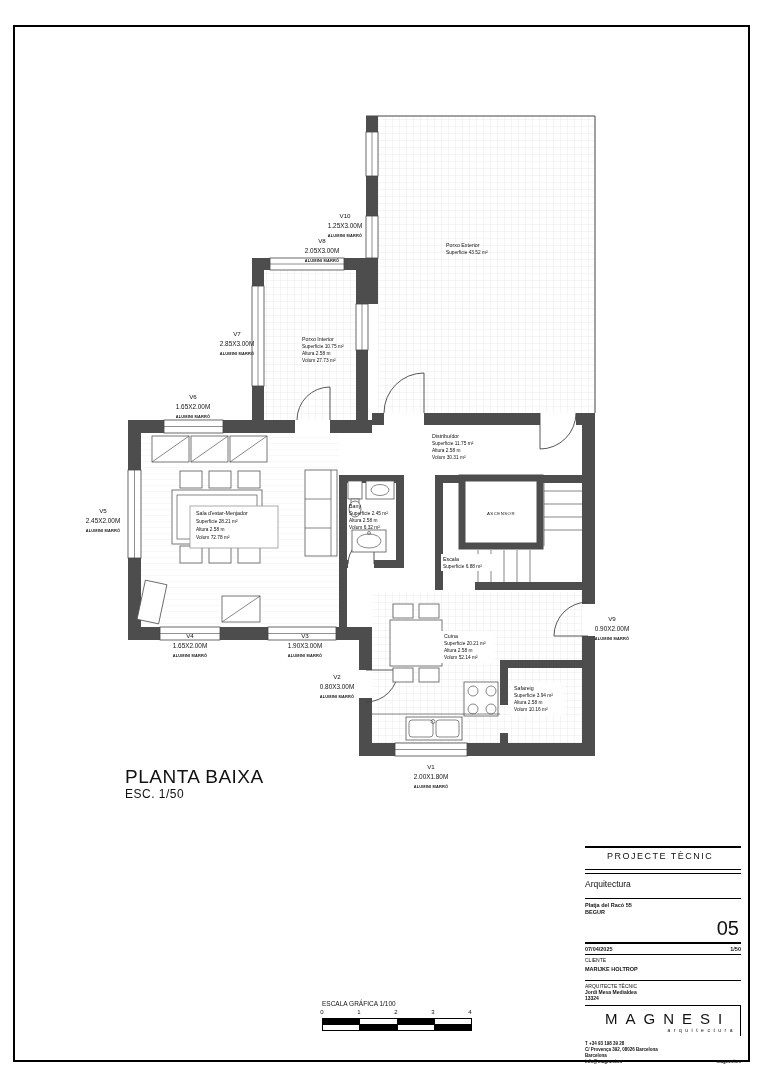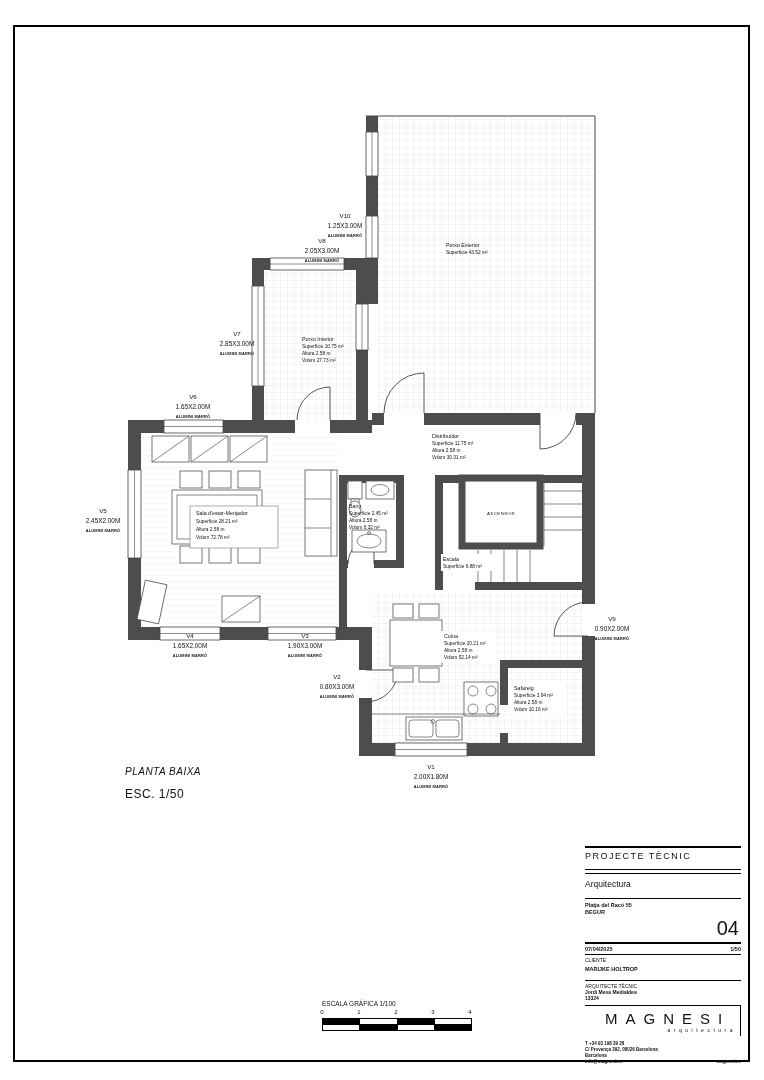--- a/index.html
+++ b/index.html
@@ -17,34 +17,34 @@
   .tread{stroke:#555;stroke-width:.7;}
   .rname{font-size:5.3px;}
   .rline{font-size:4.8px;}
   .wid{font-size:6.2px;text-anchor:middle;}
   .wsize{font-size:6.4px;text-anchor:middle;}
   .wmat{font-size:3.9px;font-weight:bold;text-anchor:middle;letter-spacing:.2px;}
   .asc{font-size:4.3px;letter-spacing:.5px;text-anchor:middle;}
   .lblbg{fill:#fff;}
   .salabox{fill:#fff;stroke:#888;stroke-width:.7;}
 
-  .plan-title{position:absolute;left:125px;top:766px;font-size:10px;letter-spacing:.5px;font-style:italic;}
+  .plan-title{position:absolute;left:125px;top:766px;font-size:19px;letter-spacing:.5px;}
   .plan-scale{position:absolute;left:125px;top:787px;font-size:12px;letter-spacing:.5px;}
 
   .scalebar{position:absolute;left:322px;top:1000px;width:148px;}
   .sb-label{font-size:6.5px;margin-bottom:2px;}
   .sb-ticks{position:relative;height:8px;font-size:6px;}
   .sb-ticks span{position:absolute;transform:translateX(-50%);}
   .sb-bar{margin-top:1px;width:148px;height:11px;background:#000;border:1px solid #000;display:grid;grid-template-columns:repeat(4,1fr);grid-template-rows:1fr 1fr;gap:1px;box-sizing:content-box;}
   .sb-bar .b{background:#000;} .sb-bar .wt{background:#fff;}
 
   .titleblock{position:absolute;left:585px;top:846px;width:156px;}
   .rule{border-top:1px solid #000;}
   .rule2{border-top:2px solid #000;}
-  .tb-project{font-size:9px;letter-spacing:1.5px;padding:3px 0 8px;}
+  .tb-project{font-size:9px;letter-spacing:1.5px;padding:3px 0 8px;margin-left:22px;}
   .dbl{height:3px;border-top:1px solid #000;border-bottom:1px solid #000;}
   .tb-disc{font-size:8.5px;padding:5px 0 9px;}
   .tb-addr{font-size:5.5px;font-weight:bold;line-height:1.3;}
   .tb-addr1{padding-top:3px;}
   .tb-num{font-size:20px;text-align:right;line-height:1;margin:2px 2px 4px 0;}
   .tb-datarow{display:flex;justify-content:space-between;font-size:5.5px;font-weight:bold;padding:2px 0;}
   .tb-small{font-size:5px;padding-top:2px;}
   .tb-clientname{font-size:5.5px;font-weight:bold;padding:3px 0 8px;}
   .tb-archname{font-size:5px;font-weight:bold;line-height:1.2;}
   .tb-archnum{font-size:5px;font-weight:bold;padding-bottom:4px;}
@@ -415,21 +415,21 @@
   </div>
 
   <div class="titleblock">
     <div class="rule2"></div>
     <div class="tb-project">PROJECTE TÈCNIC</div>
     <div class="dbl"></div>
     <div class="tb-disc">Arquitectura</div>
     <div class="rule"></div>
     <div class="tb-addr tb-addr1">Platja del Racó 55</div>
     <div class="tb-addr">BEGUR</div>
-    <div class="tb-num">04</div>
+    <div class="tb-num">05</div>
     <div class="rule2"></div>
     <div class="tb-datarow">
       <span>07/04/2025</span>
       <span>1/50</span>
     </div>
     <div class="rule"></div>
     <div class="tb-small">CLIENTE</div>
     <div class="tb-clientname">MARIJKE HOLTROP</div>
     <div class="rule"></div>
     <div class="tb-small">ARQUITECTE TÈCNIC</div>

